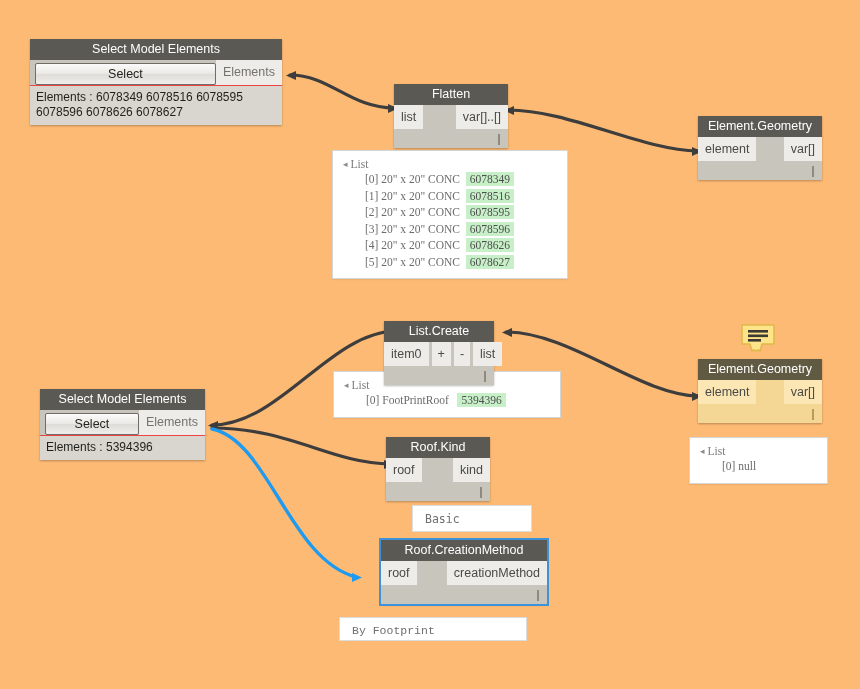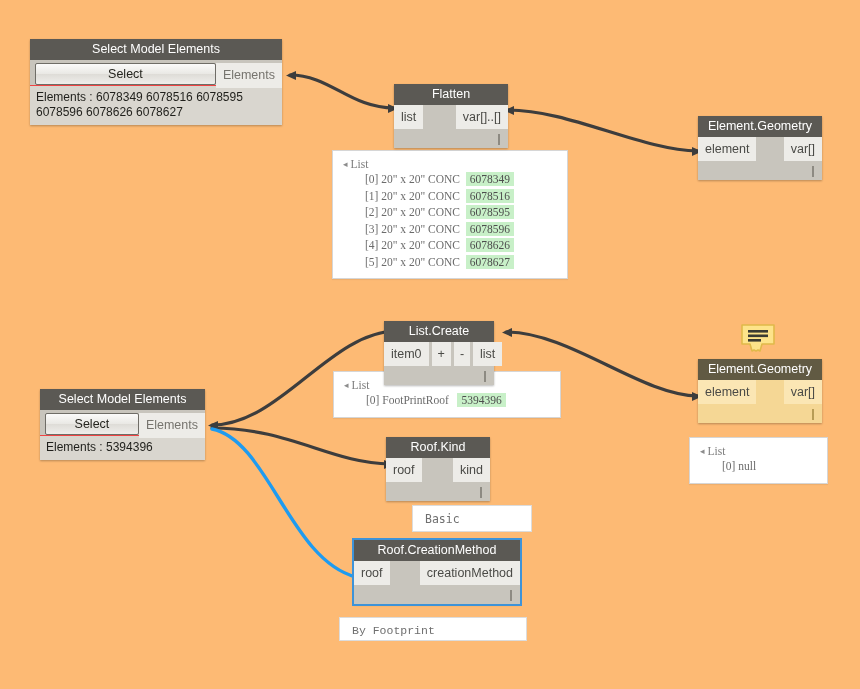--- a/index.html
+++ b/index.html
@@ -26,20 +26,21 @@
     position: absolute;
     box-sizing: border-box;
     background: #c8c5bd;
     box-shadow: 0 1px 2px rgba(0,0,0,0.28);
     z-index: 5;
   }
   .node.selected {
     outline: 2px solid #3e93d8;
     outline-offset: 0px;
     z-index: 7;
+    margin-left: 27px;
   }
   .node-header {
     background: #5b5954;
     color: #ffffff;
     font-size: 12.5px;
     text-align: center;
     line-height: 21px;
     height: 21px;
     white-space: nowrap;
     overflow: hidden;
@@ -76,21 +77,21 @@
   .lace {
     position: absolute;
     right: 8px; bottom: 3px;
     width: 2px; height: 11px;
     background: #8d8a82;
   }
 
   
   .sme-row {
     display: flex;
-    align-items: flex-start;
+    align-items: flex-end;
     height: 25px;
     padding: 3px 0 0 0;
     box-sizing: border-box;
   }
   .sme-btn {
     flex: 1 1 auto;
     margin: 0 0 0 5px;
     background: linear-gradient(to bottom, #fbfbfa 0%, #e9e8e4 50%, #dedcd7 51%, #efeeeb 100%);
     border: 1px solid #6f6d67;
     border-radius: 2px;

